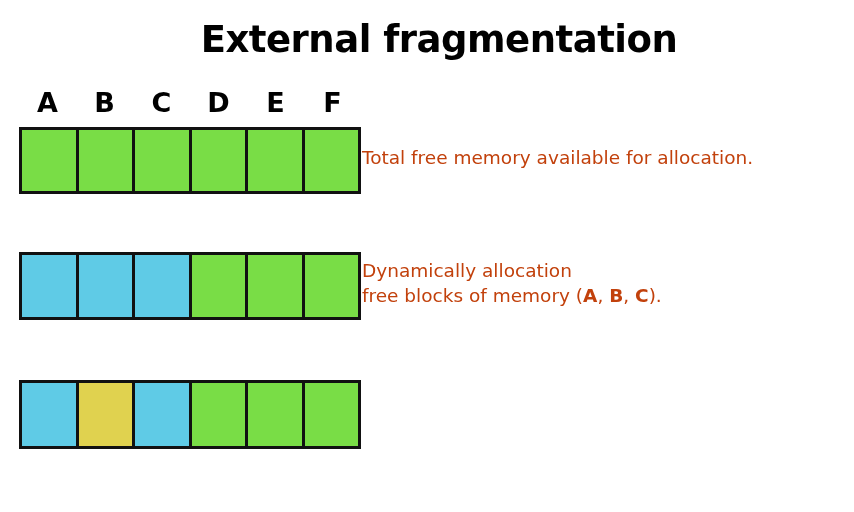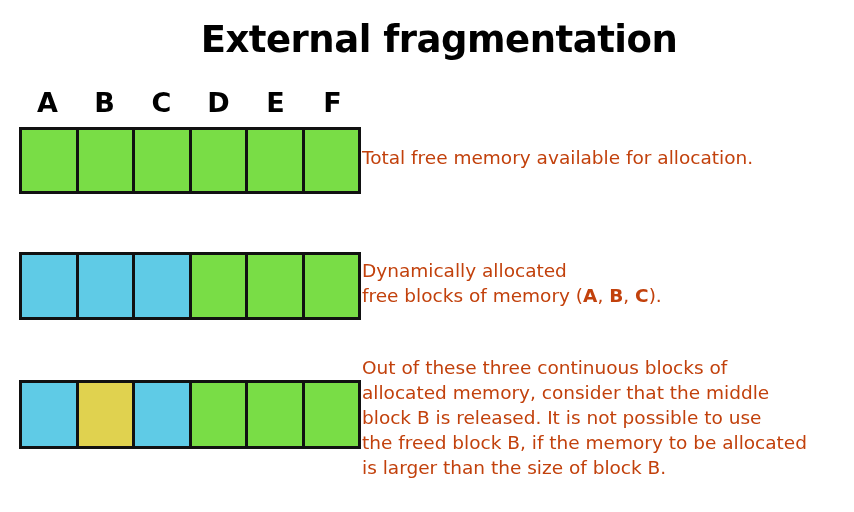--- a/index.html
+++ b/index.html
@@ -117,29 +117,24 @@
   <div class="caption caption-1">Total free memory available for allocation.</div>
 
   <div class="mem-row row-2">
     <div class="cell blue"></div>
     <div class="cell blue"></div>
     <div class="cell blue"></div>
     <div class="cell green"></div>
     <div class="cell green"></div>
     <div class="cell green"></div>
   </div>
-  <div class="caption caption-2"><span>Dynamically allocated</span><br><span>free blocks of memory (</span><b>A</b><span>, </span><b>B</b><span>, </span><b>C</b><span>).</span></div>
+  <div class="caption caption-2"><span>Dynamically allocation</span><br><span>free blocks of memory (</span><b>A</b><span>, </span><b>B</b><span>, </span><b>C</b><span>).</span></div>
 
   <div class="mem-row row-3">
     <div class="cell blue"></div>
     <div class="cell yellow"></div>
     <div class="cell blue"></div>
     <div class="cell green"></div>
     <div class="cell green"></div>
     <div class="cell green"></div>
   </div>
-  <div class="caption caption-3">Out of these three continuous blocks of
-allocated memory, consider that the middle
-block B is released. It is not possible to use
-the freed block B, if the memory to be allocated
-is larger than the size of block B.</div>
 
 </div>
 
 </body></html>

